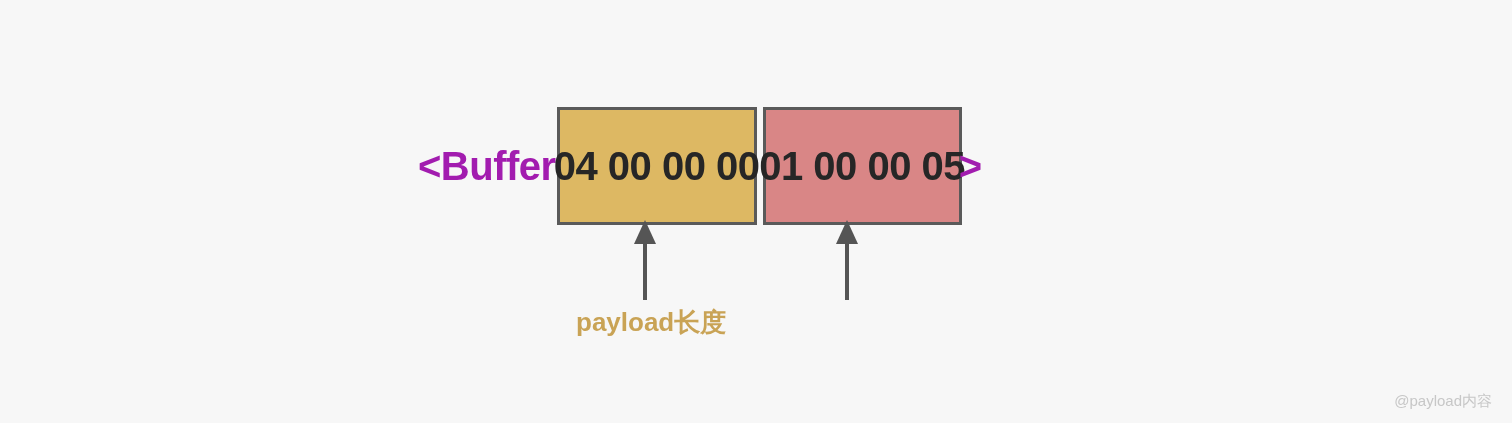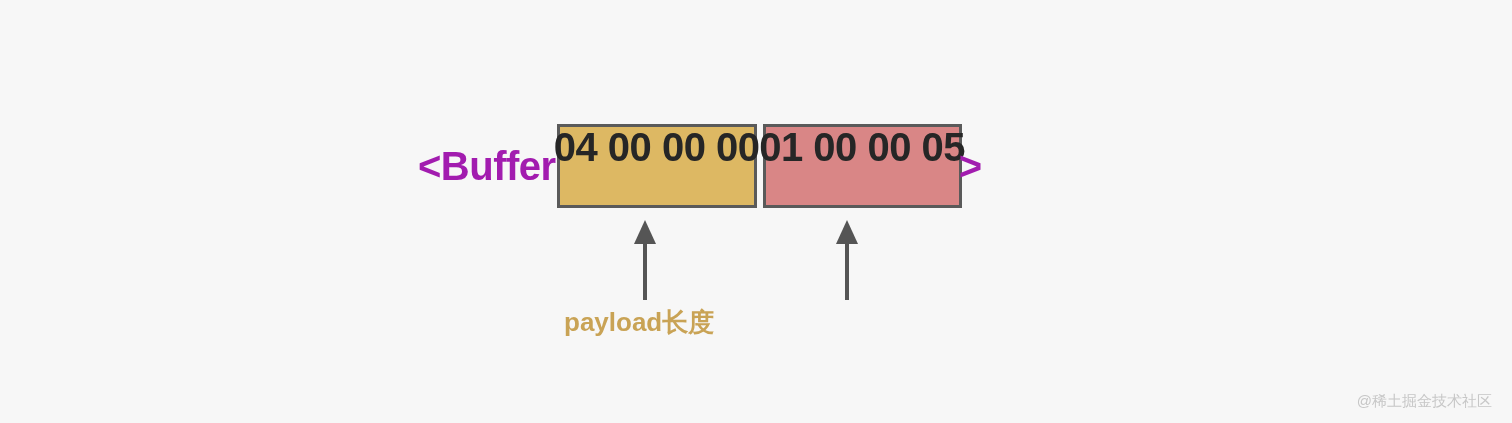--- a/index.html
+++ b/index.html
@@ -36,24 +36,24 @@
     color: #a21caf;
     line-height: 1;
     letter-spacing: -0.5px;
     white-space: pre;
   }
   .buffer-prefix { margin-right: 1px; }
   .buffer-suffix { margin-left: -3px; }
 
   .seg {
     box-sizing: border-box;
-    height: 84px;
+    height: 118px;
     border: 3px solid #5a5a5a;
     display: flex;
-    align-items: flex-start;
+    align-items: center;
     justify-content: center;
   }
   .seg-len {
     width: 200px;
     background: #ddb863;
   }
   .seg-body {
     width: 199px;
     background: #d98686;
     margin-left: 6px;
@@ -80,21 +80,21 @@
   
   .caption {
     position: absolute;
     top: 306px;
     font-size: 26px;
     font-weight: bold;
     line-height: 1.25;
     white-space: pre;
   }
   .caption-len {
-    left: 564px;
+    left: 576px;
     color: #c9a355;
   }
   .caption-body {
     left: 770px;
     color: #d9817f;
   }
 
   
   .watermark {
     position: absolute;
@@ -131,15 +131,15 @@
   </svg>
 
   <svg class="arrow arrow-body" viewBox="0 0 26 82">
     <line x1="13" y1="82" x2="13" y2="16" stroke="#555555" stroke-width="4"></line>
     <polygon points="13,2 24,26 2,26" fill="#555555"></polygon>
   </svg>
 
   <div class="caption caption-len">payload长度</div>
 
 
-  <div class="watermark">@稀土掘金技术社区</div>
+  <div class="watermark">@payload内容</div>
 
 </div>
 
 </body></html>

